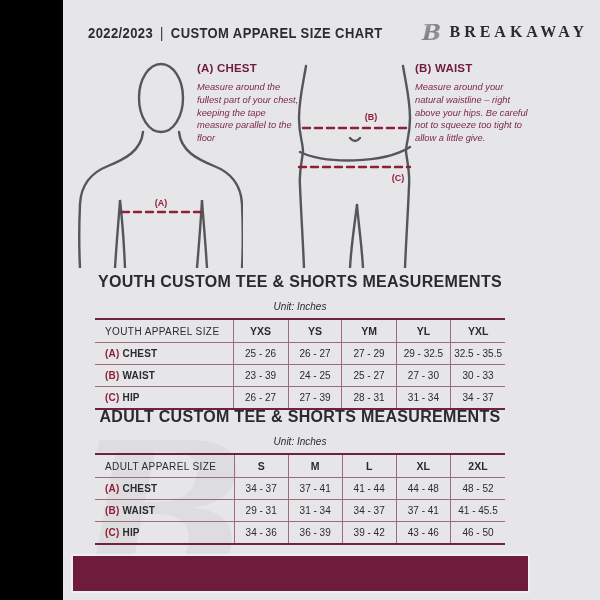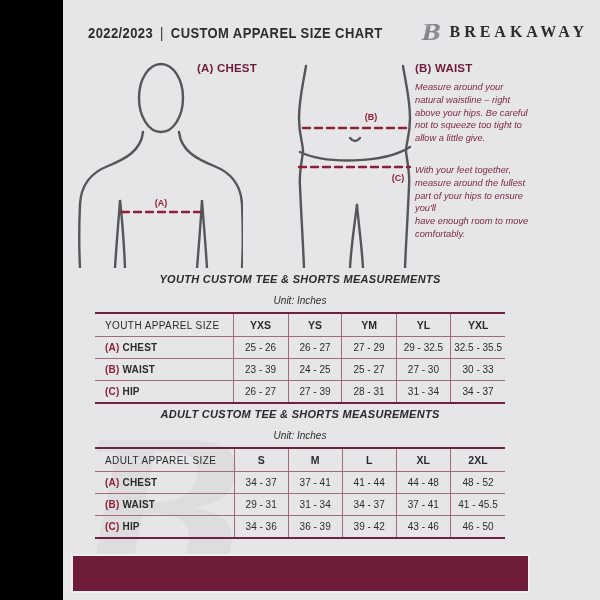--- a/index.html
+++ b/index.html
@@ -22,21 +22,21 @@
   .fig .dash{stroke:#8e2038;stroke-width:2.4;stroke-dasharray:7 5;}
   .fig text{font-family:"Liberation Sans",sans-serif;font-size:9px;font-weight:700;fill:#8e2038;}
 
   
   .instr{position:absolute;z-index:2;}
   .instr h3{margin:0 0 7px 0;font-size:11.5px;font-weight:700;color:#6e1c39;letter-spacing:.2px;}
   .instr p{margin:0;font-size:9.3px;line-height:1.38;font-style:italic;color:#7d2845;white-space:pre-line;}
 
   
   .section{position:absolute;left:32px;width:410px;text-align:center;z-index:2;}
-  .tbl-title{font-size:11px;font-weight:700;color:#2b2b2d;letter-spacing:.3px;font-style:italic;}
+  .tbl-title{font-size:16px;font-weight:700;color:#2b2b2d;letter-spacing:.3px;}
   .tbl-unit{font-size:10px;font-style:italic;color:#2b2b2d;margin-top:10px;}
   table.size-table{width:100%;border-collapse:collapse;margin-top:6px;
                    border-top:2px solid #6e2140;border-bottom:2px solid #6e2140;}
   table.size-table th,table.size-table td{
       font-size:10px;color:#2b2b2d;height:21px;padding:0 2px;
       border-bottom:1.5px solid #a06b7b;}
   table.size-table tr:last-child td{border-bottom:none;}
   table.size-table th{height:22px;}
   table.size-table .label-col{width:137px;text-align:left;padding-left:10px;
       font-weight:400;letter-spacing:.4px;margin-top:12px;}
@@ -98,28 +98,27 @@
       <path d="M 55,80 Q 60,86 65,80" stroke-width="1.8"></path>
       <path d="M 5,94 C 30,106 88,106 115,89" stroke-width="1.8"></path>
       <path class="dash" d="M 4,109 L 115,109"></path>
       <text x="103" y="123" text-anchor="middle">(C)</text>
       <path d="M 62,147 C 59,170 56,190 55,210"></path>
       <path d="M 62,147 C 64,170 67,190 68,210"></path>
     </svg>
 
     <div class="instr" style="left:134px;top:62px;width:107px;">
       <h3>(A) CHEST</h3>
+      <p>Measure around the fullest part of your chest, keeping the tape measure parallel to the floor</p>
     </div>
     <div class="instr" style="left:352px;top:62px;width:113px;">
       <h3>(B) WAIST</h3>
       <p>Measure around your natural waistline – right above your hips. Be careful not to squeeze too tight to allow a little give.</p>
     </div>
     <div class="instr" style="left:352px;top:164px;width:120px;">
-      <p>With your feet together, measure around the fullest part of your hips to ensure you'll
-have enough room to move comfortably.</p>
     </div>
 
     <div class="watermark">B</div>
 
     <div class="section" style="top:273px;">
       <div class="tbl-title">YOUTH CUSTOM TEE &amp; SHORTS MEASUREMENTS</div>
       <div class="tbl-unit">Unit: Inches</div>
       <table class="size-table">
           <thead>
             <tr>

